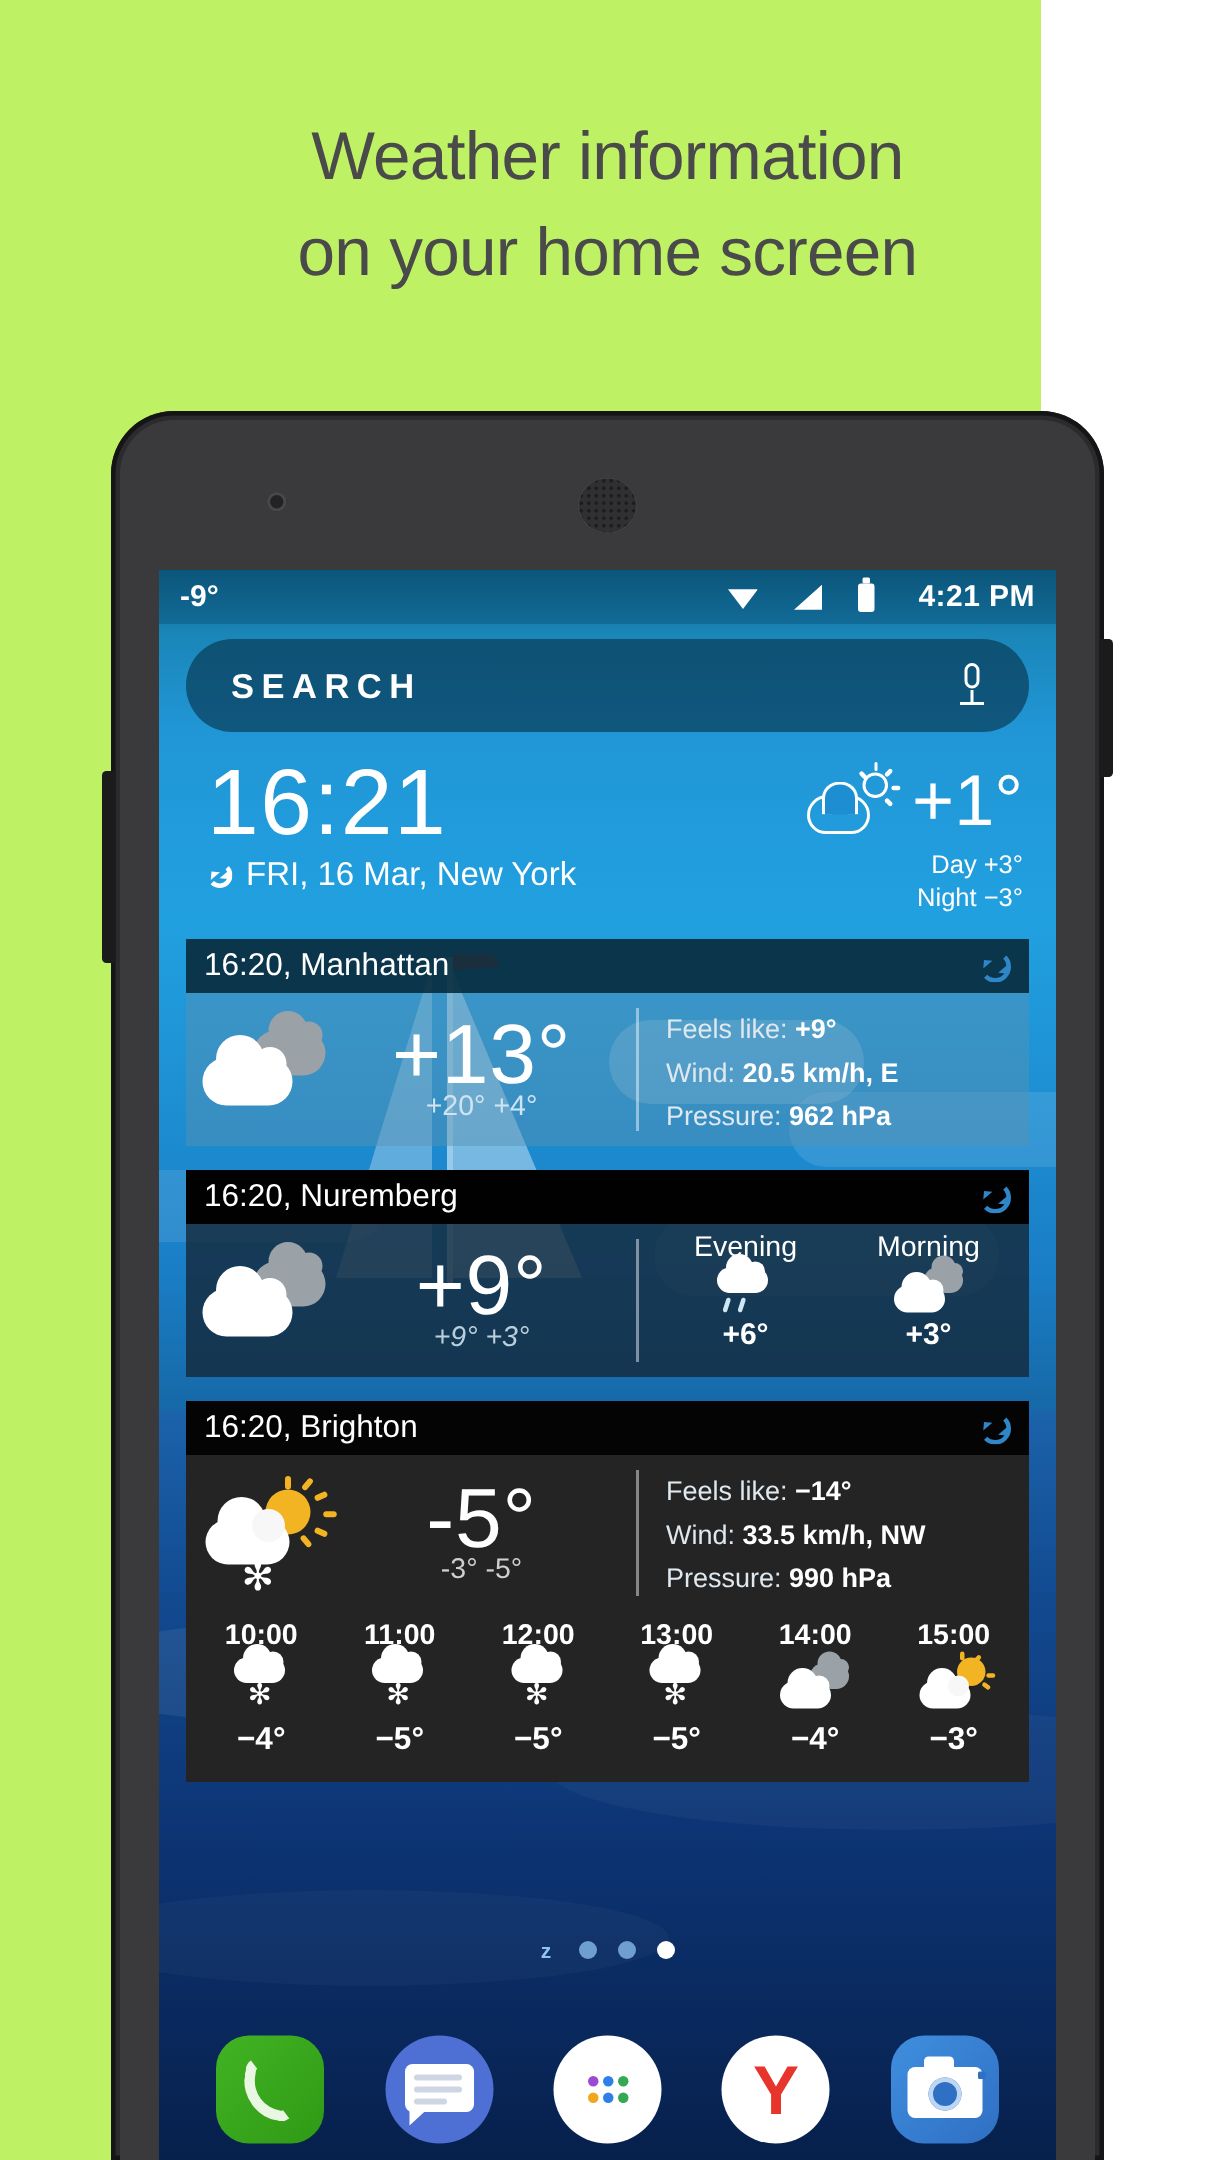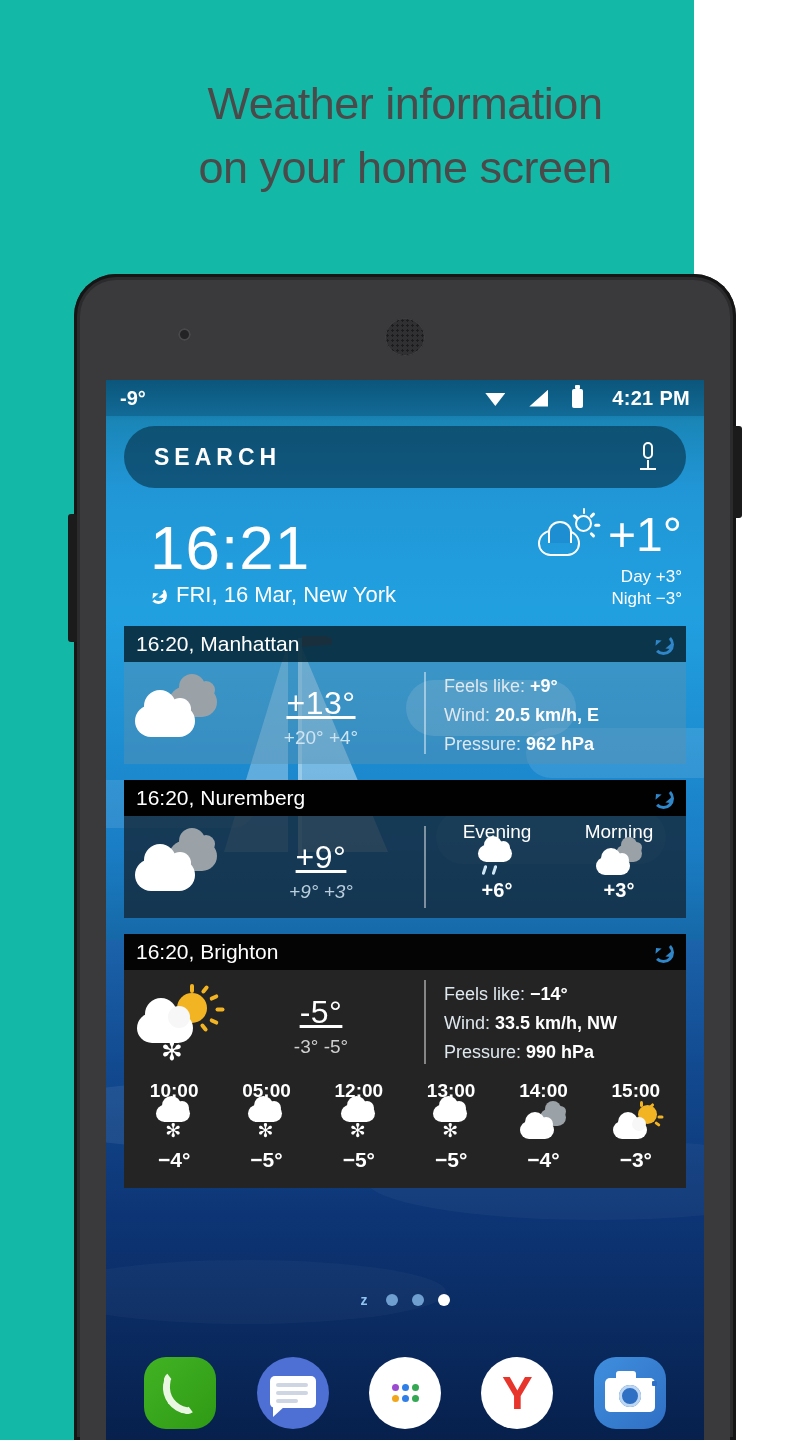--- a/index.html
+++ b/index.html
@@ -1,21 +1,21 @@
 <!DOCTYPE html>
 <html><head>
 <meta charset="utf-8">
 <style>
   * { margin:0; padding:0; box-sizing:border-box; }
   html,body{
     width:810px; height:1440px; overflow:hidden;
     background:#ffffff;
     font-family:"Liberation Sans", sans-serif;
   }
-  .page{ position:relative; width:694px; height:1440px; background:#14b8a6; }
+  .page{ position:relative; width:694px; height:1440px; background:#bef264; }
 
   
   .headline{
     position:absolute; top:72px; left:0; width:810px;
     text-align:center; color:#4a4a4a;
     font-size:45px; line-height:64px; font-weight:400;
     letter-spacing:-0.5px;
   }
   .headline div{ white-space:nowrap; }
 
@@ -115,21 +115,21 @@
     padding:0 30px;
   }
   .searchbar .label{ color:#fff; font-size:23px; font-weight:700; letter-spacing:5px; }
   .mic{ position:relative; width:16px; height:30px; }
   .mic .cap{ position:absolute; left:3px; top:0; width:10px; height:17px; border:2px solid #fff; border-radius:6px; }
   .mic .stem{ position:absolute; left:7px; top:18px; width:2px; height:8px; background:#fff; }
   .mic .base{ position:absolute; left:0; top:26px; width:16px; height:2px; background:#fff; }
 
   
   .clockwrap{ position:absolute; left:0; top:124px; width:598px; height:114px; }
-  .clock-left{ position:absolute; left:44px; top:0;margin-top:12px; }
+  .clock-left{ position:absolute; left:32px; top:0; }
   .clock-time{ color:#fff; font-size:62px; font-weight:400; line-height:64px; letter-spacing:1px; }
   .clock-sub{ display:flex; align-items:center; gap:9px; margin-top:2px; }
   .clock-date{ color:#fff; font-size:22px; font-weight:400; }
   .clock-right{ position:absolute; right:22px; top:6px; text-align:right; }
   .cr-top{ display:flex; align-items:center; justify-content:flex-end; gap:14px; }
   .cr-temp{ color:#fff; font-size:48px; font-weight:400; line-height:50px;}
   .cr-day{ color:#fff; font-size:17px; line-height:22px; margin-top:6px;}
 
   
   .ico-sc{ position:relative; width:56px; height:44px; }
@@ -156,21 +156,21 @@
   
   .card{ position:absolute; left:18px; width:562px; }
   .card-hdr{
     height:36px; display:flex; align-items:center; justify-content:space-between;
     padding:0 12px 0 12px; color:#fff; font-size:21px; font-weight:400;
   }
   .card-body{ position:relative; display:flex; align-items:stretch; }
   .cb-left{ width:300px; display:flex; align-items:center; position:relative;}
   .cb-icon{ width:104px; display:flex; justify-content:center; align-items:center; }
   .cb-temps{ flex:1; text-align:center; padding-right:10px;}
-  .big-temp{ color:#fff; font-size:32px; font-weight:300; line-height:52px; letter-spacing:.5px;text-decoration:underline;}
+  .big-temp{ color:#fff; font-size:56px; font-weight:300; line-height:52px; letter-spacing:.5px;}
   .minmax{ font-size:19px; margin-top:-2px; }
   .divider{ width:2px; background:rgba(255,255,255,.45); margin:10px 0; }
   .cb-right{ flex:1; padding:10px 0 10px 18px; }
   .det{ font-size:18px; line-height:29px; color:#dfe8ee;}
   .det b{ font-weight:700; color:#fff; }
 
   
   #card-manhattan{ top:246px; }
   #card-manhattan .card-hdr{ background:rgba(10,44,62,.92); }
   #card-manhattan .card-body{ height:102px; background:rgba(90,145,175,.45); }
@@ -518,21 +518,21 @@
             <div class="ht">10:00</div>
             <div class="hi">
                 <span class="g g-snow">
                   <span class="c"></span>
                   <span class="flake">✻</span>
                 </span>
               </div>
             <div class="hv">−4°</div>
           </div>
           <div class="hour">
-            <div class="ht">05:00</div>
+            <div class="ht">11:00</div>
             <div class="hi">
                 <span class="g g-snow">
                   <span class="c"></span>
                   <span class="flake">✻</span>
                 </span>
               </div>
             <div class="hv">−5°</div>
           </div>
           <div class="hour">
             <div class="ht">12:00</div>

